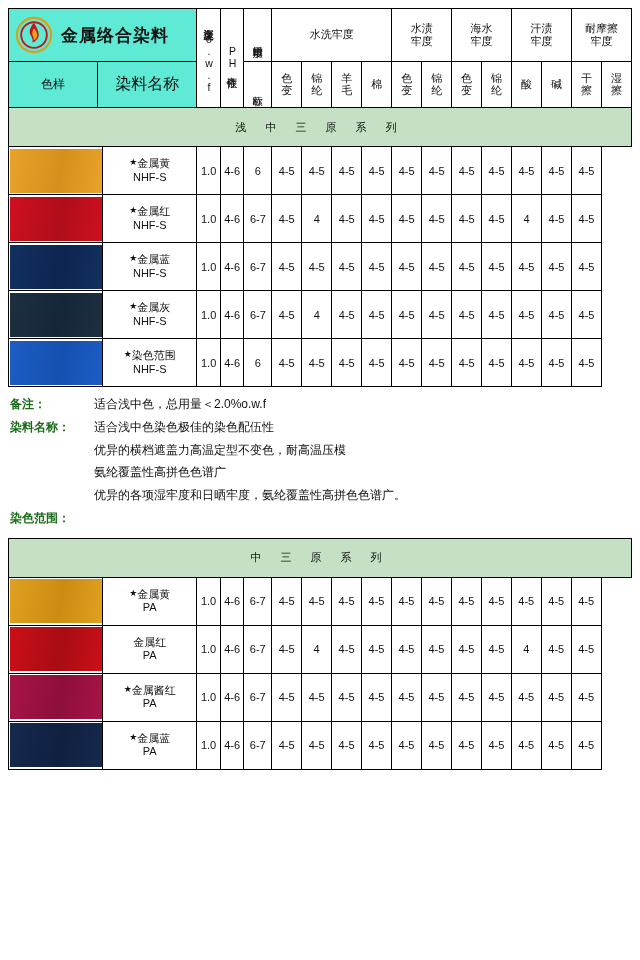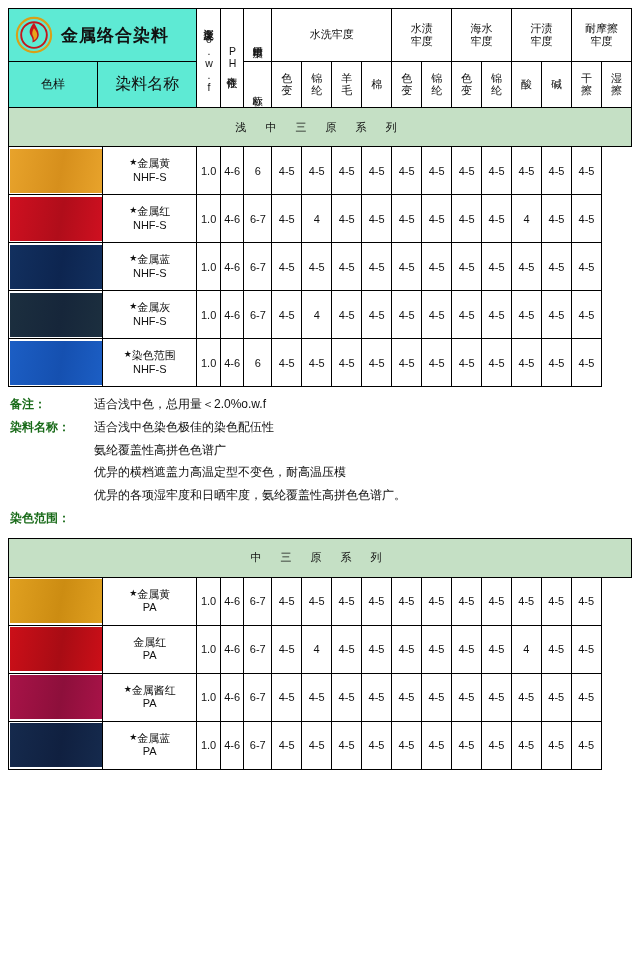--- a/index.html
+++ b/index.html
@@ -260,25 +260,25 @@
       <div class="line">
         <div class="lbl" style="width: 84px; font-family: Liberation Serif, serif;">备注：</div>
         <div class="txt">适合浅中色，总用量＜2.0%o.w.f</div>
       </div>
       <div class="line">
         <div class="lbl" style="width: 84px;">染料名称：</div>
         <div class="txt">适合浅中色染色极佳的染色配伍性</div>
       </div>
       <div class="line">
         <div class="lbl" style="width: 84px;"></div>
+        <div class="txt">优异的横档遮盖力高温定型不变色，耐高温压模</div>
+      </div>
+      <div class="line">
+        <div class="lbl" style="width: 84px;"></div>
         <div class="txt">氨纶覆盖性高拼色色谱广</div>
-      </div>
-      <div class="line">
-        <div class="lbl" style="width: 84px;"></div>
-        <div class="txt">优异的横档遮盖力高温定型不变色，耐高温压模</div>
       </div>
       <div class="line">
         <div class="lbl" style="width: 84px;"></div>
         <div class="txt">优异的各项湿牢度和日晒牢度，氨纶覆盖性高拼色色谱广。</div>
       </div>
       <div class="line">
         <div class="lbl" style="width: 84px;">染色范围：</div>
       </div>
     </div>
 

